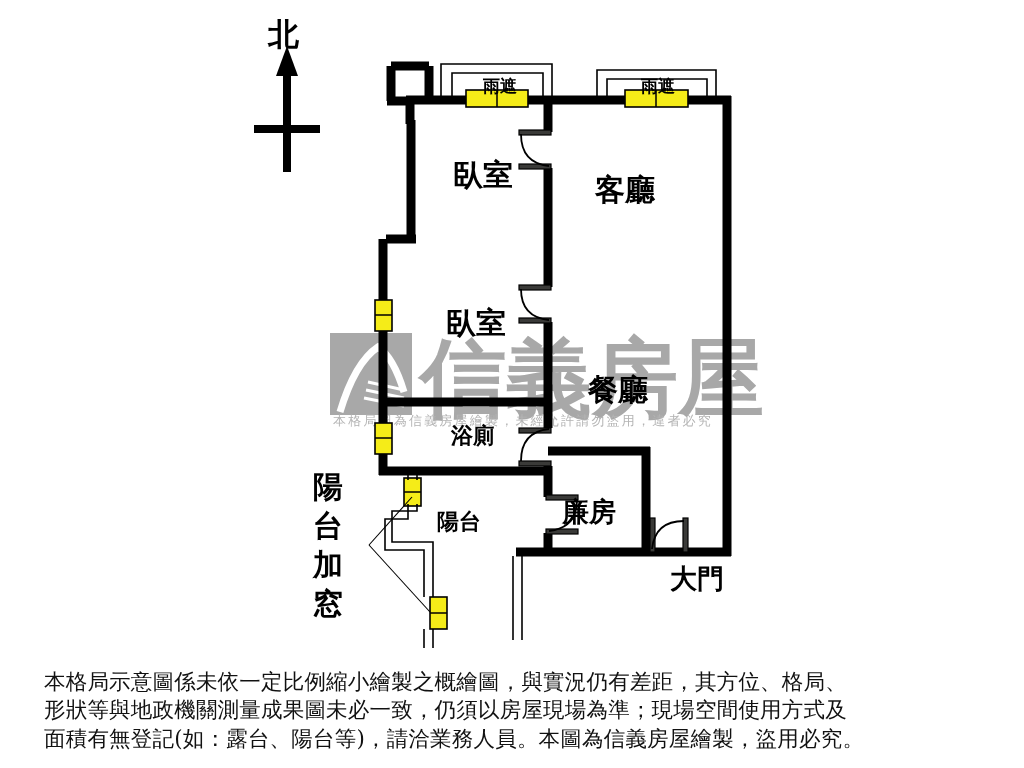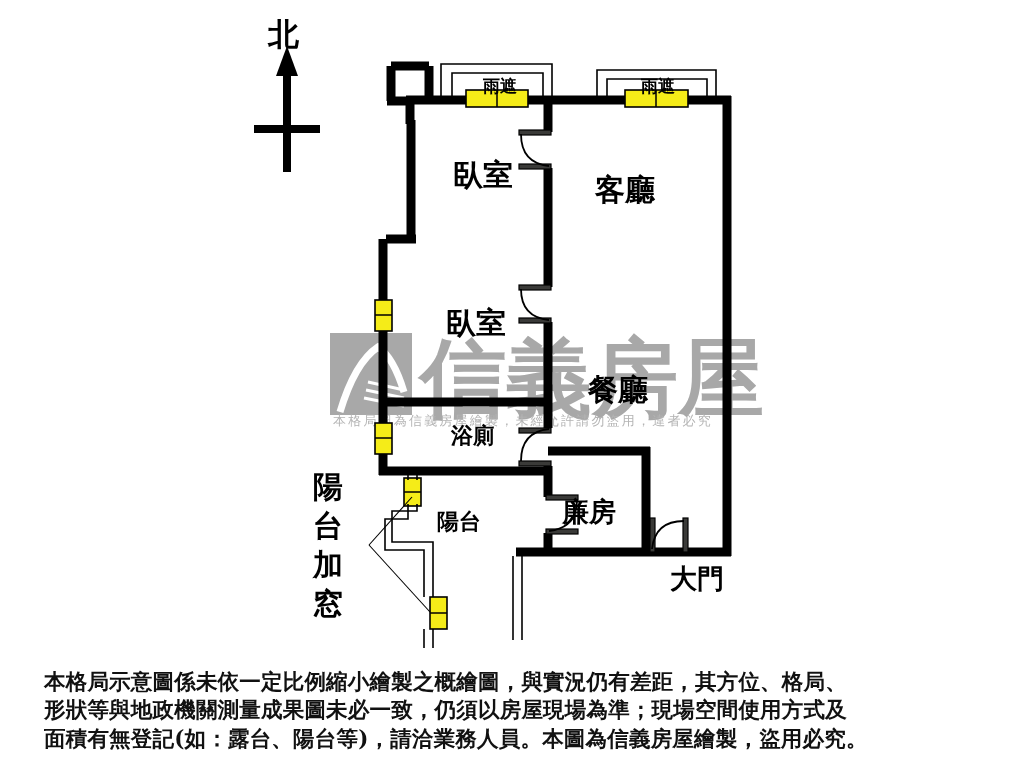--- a/index.html
+++ b/index.html
@@ -83,21 +83,21 @@
     font-size: 13px;
     letter-spacing: 2.2px;
   }
   .disclaimer {
     position: absolute;
     left: 44px;
     top: 668px;
     width: 940px;
     font-family: "DejaVu Serif", serif;
     font-size: 21.5px;
-    font-weight: bold;
+    font-weight: normal;
     line-height: 1.32;
     color: #111111;
     letter-spacing: 0.2px;
     white-space: pre-line;
   }
   .north-label {
     font-family: "DejaVu Serif", serif;
     font-weight: bold;
     font-size: 31px;
     fill: #000000;

